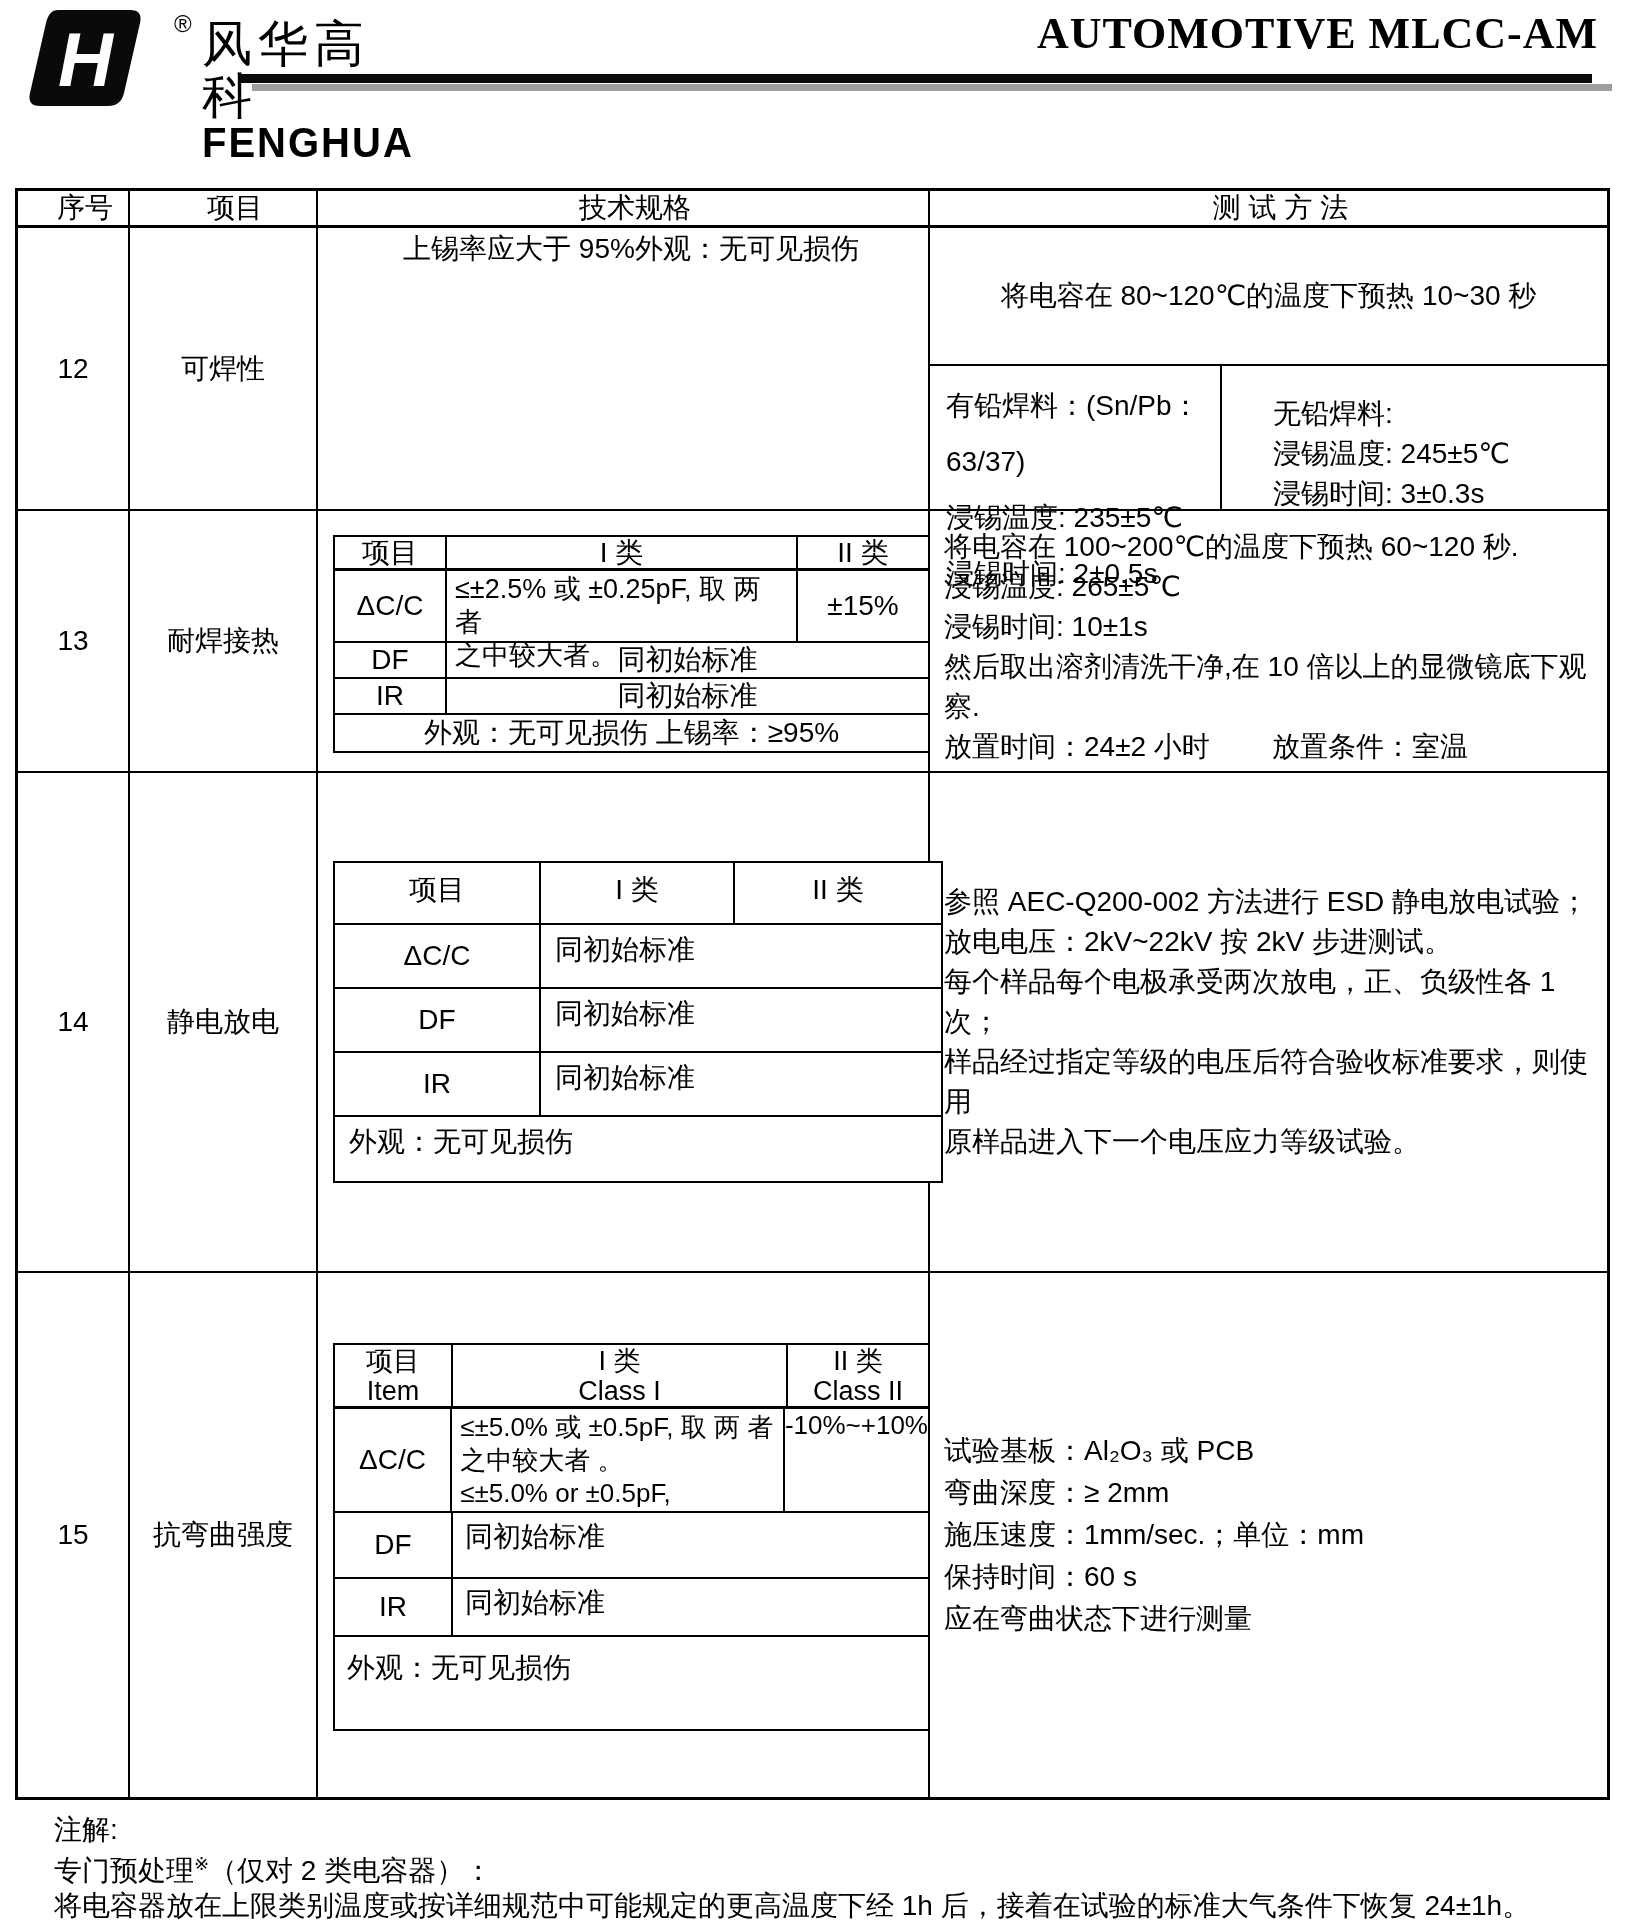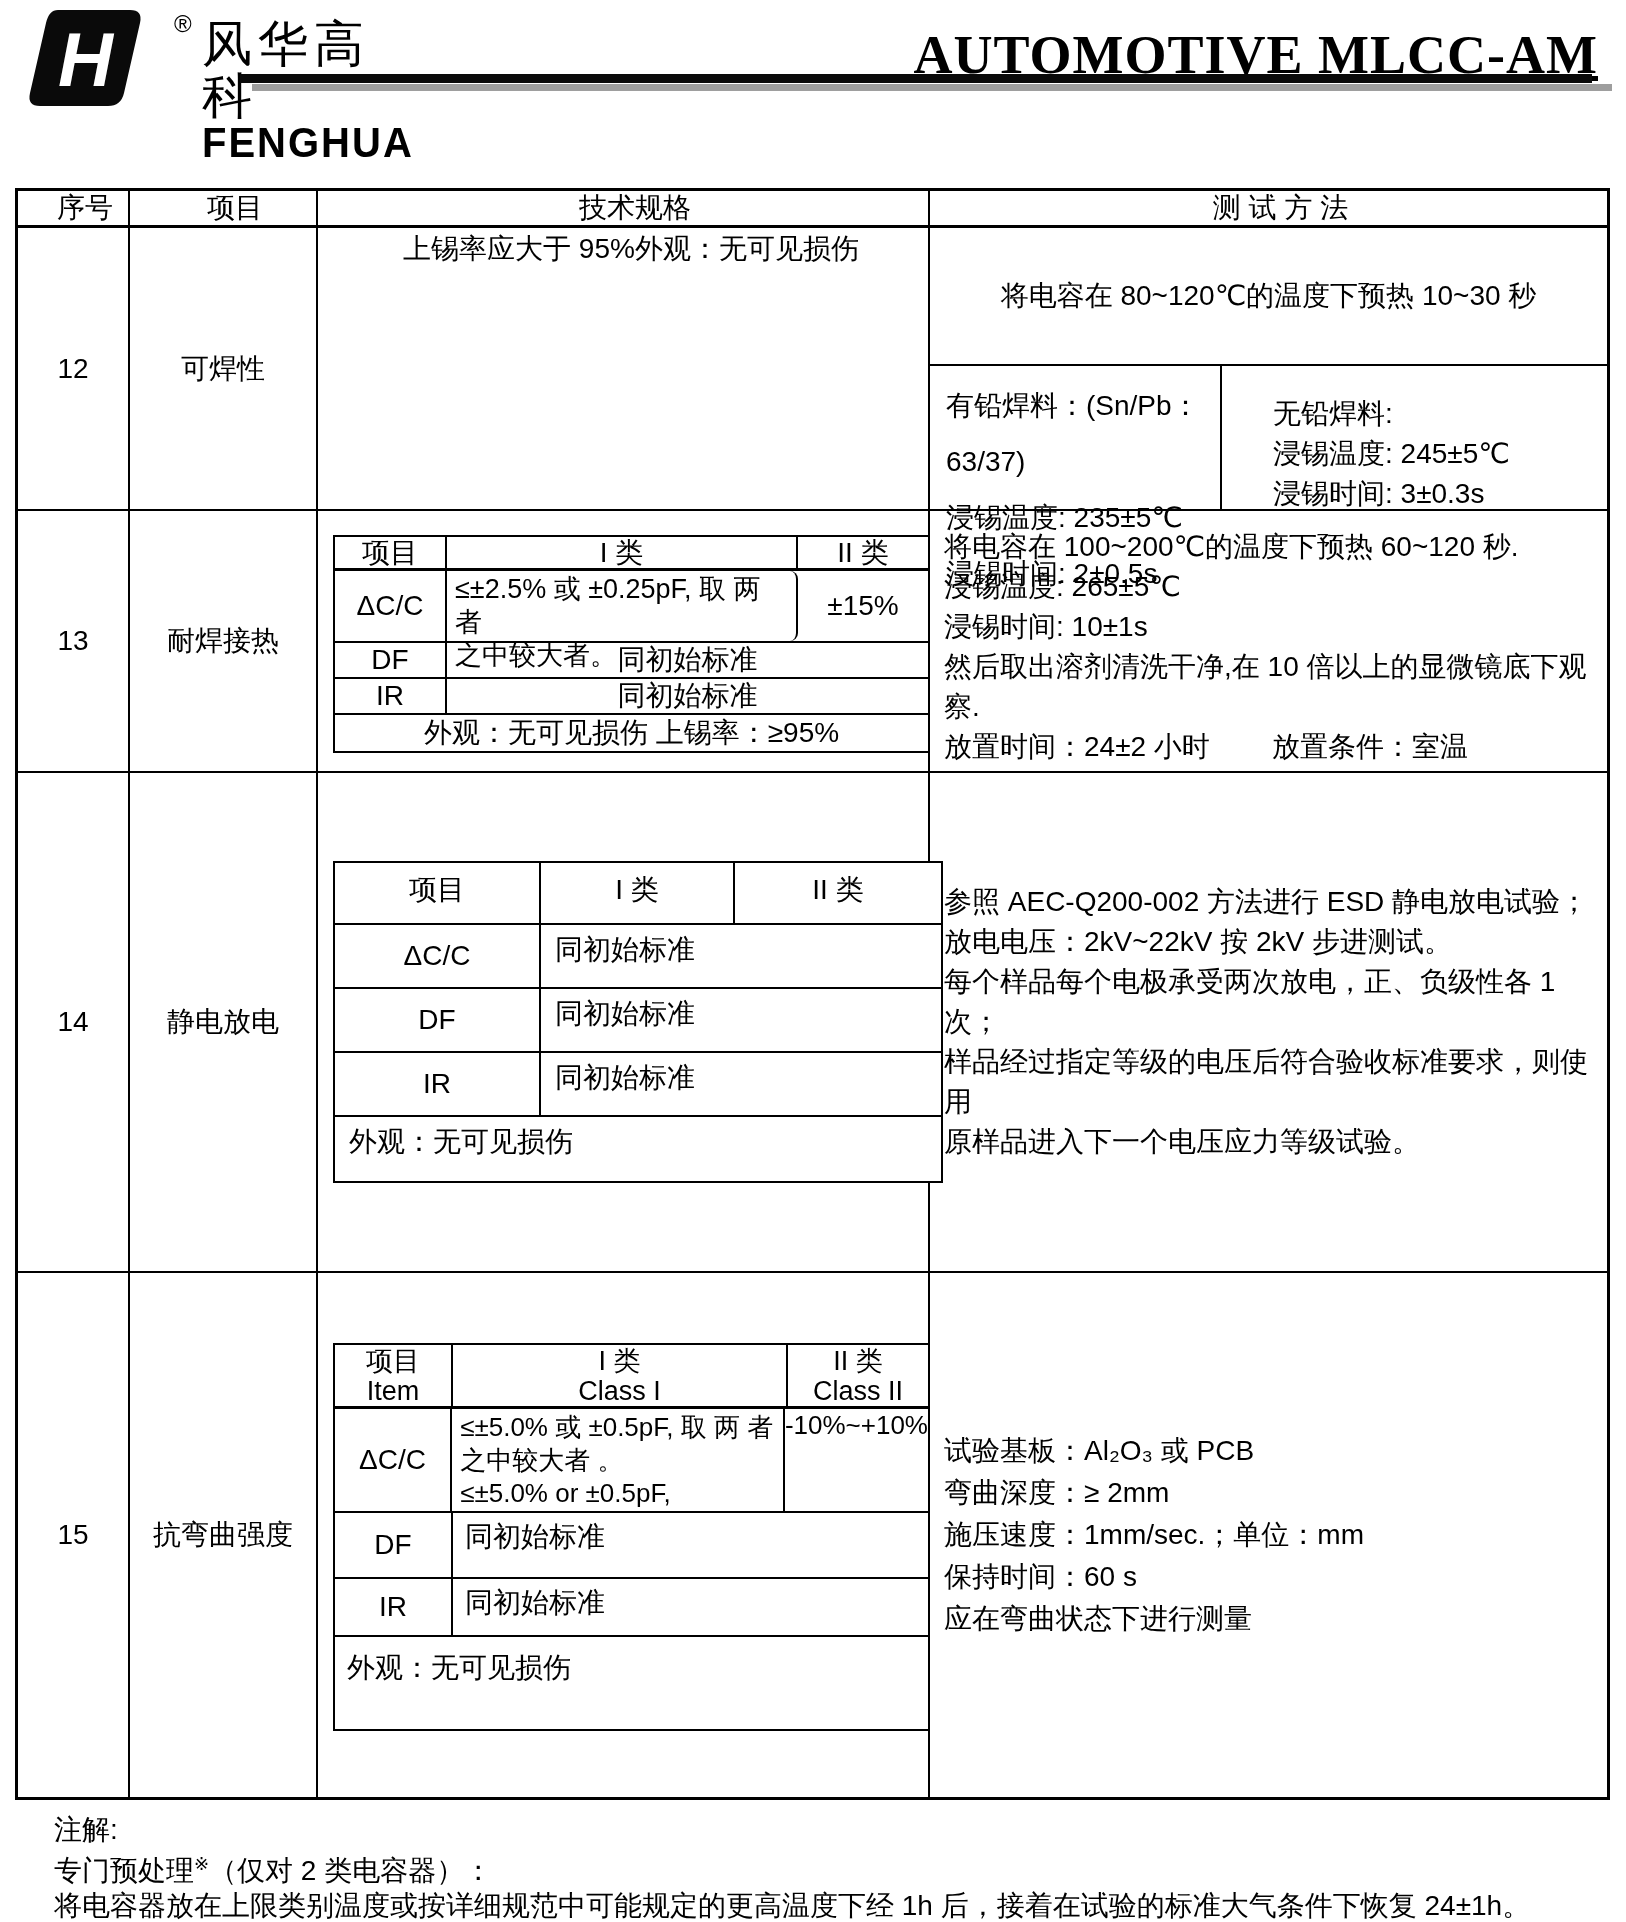--- a/index.html
+++ b/index.html
@@ -7,22 +7,22 @@
   body { font-family:"Liberation Sans","DejaVu Sans",sans-serif; color:#000; }
   .page { position:relative; width:1626px; height:1922px; background:#fff; overflow:hidden; }
 
   
   .logo-wrap { position:absolute; left:26px; top:8px; display:flex; }
   .logo-mark { position:relative; width:118px; height:100px; }
   .logo-reg { position:absolute; left:148px; top:2px; font-size:24px; }
   .logo-text { position:absolute; left:176px; top:10px; }
   .logo-cn { font-size:50px; font-weight:normal; letter-spacing:6px; line-height:52px; }
   .logo-en { font-size:40px; font-weight:bold; letter-spacing:2px; line-height:40px; transform:scaleY(1.05); }
-  .doc-title { position:absolute; right:28px; top:24px; font-family:"Liberation Serif","DejaVu Serif",serif;
-               font-weight:bold; font-size:54px; letter-spacing:1px; white-space:nowrap;text-decoration:underline; }
+  .doc-title { position:absolute; right:28px; top:8px; font-family:"Liberation Serif","DejaVu Serif",serif;
+               font-weight:bold; font-size:44px; letter-spacing:1px; white-space:nowrap; }
   .rule-black { position:absolute; left:240px; top:74px; width:1352px; height:9px; background:#0a0a0a; }
   .rule-gray  { position:absolute; left:252px; top:84px; width:1360px; height:7px; background:#9e9e9e; }
 
   
   .tbl { position:absolute; left:15px; top:188px; width:1595px; height:1612px; border:3px solid #000; font-size:28px; }
   .trow { display:flex; border-bottom:2px solid #000; }
   .trow.hdr { height:37px; border-bottom:3px solid #000; font-size:28px; }
   .trow.r12 { height:283px; }
   .trow.r13 { height:262px; }
   .trow.r14 { height:500px; }
@@ -50,21 +50,21 @@
   .irow:last-child { border-bottom:none; }
   .icell { border-right:2px solid #000; }
   .icell:last-child, .icell.nobr { border-right:none; }
   .cc { display:flex; align-items:center; justify-content:center; }
 
   
   .it13 { left:15px; top:24px; width:597px; }
   .it13 .ih { height:34px; border-bottom:3px solid #000; }
   .it13 .w1 { width:112px; } .it13 .w2 { width:351px; } .it13 .w3 { flex:1; }
   .it13 .dccrow { height:72px; }
-  .it13 .dcc1 { padding:2px 8px; line-height:33px; font-size:27px;border-radius:8px; }
+  .it13 .dcc1 { padding:2px 8px; line-height:33px; font-size:27px; }
   .it13 .dfrow, .it13 .irrow, .it13 .ftrow { height:36px; }
 
   
   .it14 { left:15px; top:88px; width:610px; }
   .it14 .ih { height:62px; }
   .it14 .w1 { width:206px; } .it14 .w2 { width:194px; } .it14 .w3 { flex:1; }
   .it14 .ih .icell { display:flex; justify-content:center; padding-top:8px; }
   .it14 .vrow { height:64px; }
   .it14 .val { flex:1; padding:6px 14px; }
   .it14 .ftrow { height:64px; }

